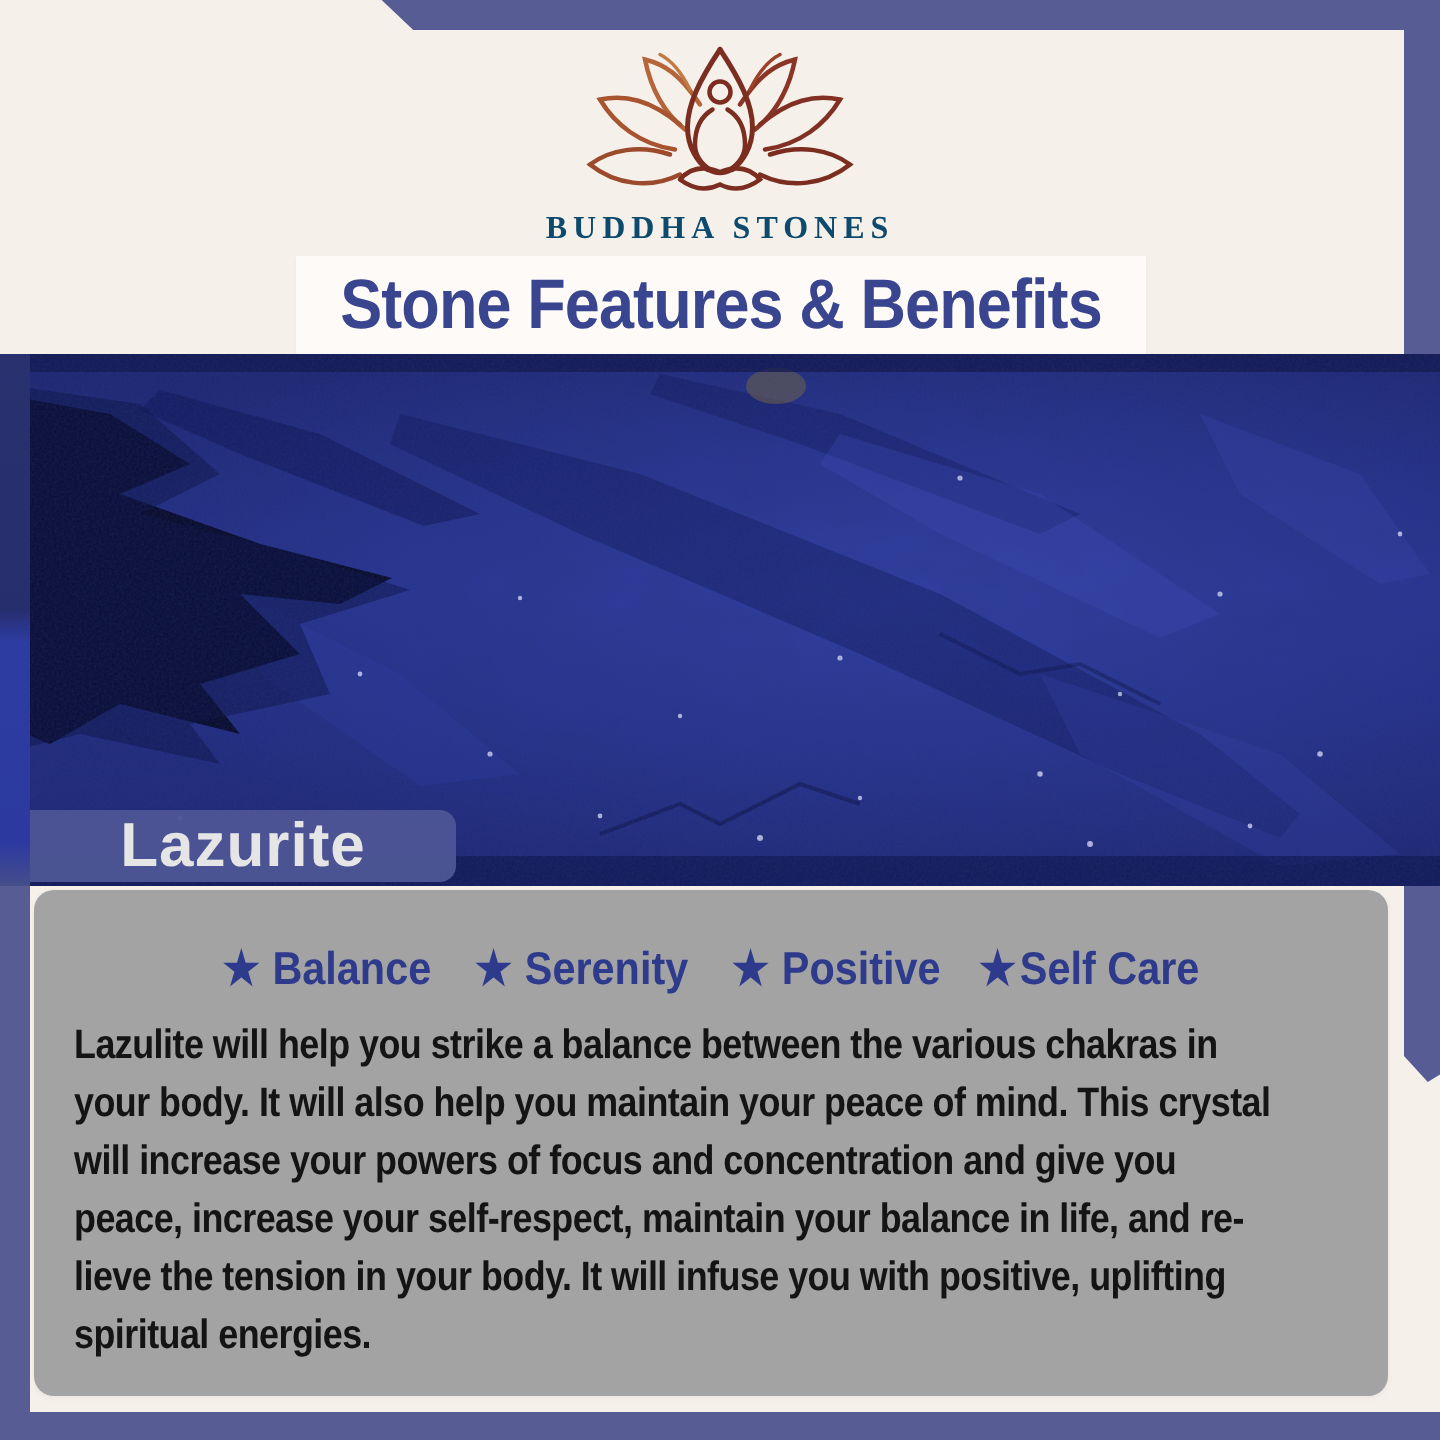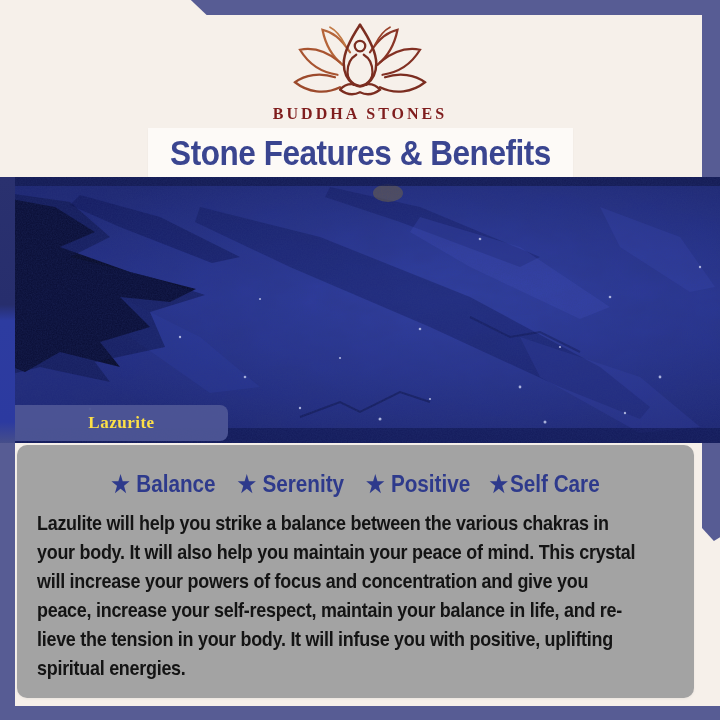--- a/index.html
+++ b/index.html
@@ -11,37 +11,37 @@
   .ribbon{position:absolute;background:#575c94;}
   .ribbon-top{left:0;top:0;width:720px;height:15px;
     clip-path:polygon(26.5% 0,100% 0,100% 100%,28.7% 100%);}
   .ribbon-right{left:702px;top:0;width:18px;height:541px;
     clip-path:polygon(0 0,100% 0,100% 99.3%,66% 100%,0 97.6%);}
   .ribbon-left{left:0;top:437px;width:15px;height:283px;}
   .ribbon-bottom{left:0;top:706px;width:720px;height:14px;}
   
   .logo{position:absolute;left:0;right:0;top:22px;text-align:center;}
   .brand-name{margin-top:1px;font-family:"Liberation Serif",serif;
-    font-size:16px;font-weight:600;letter-spacing:3px;color:#7f1d1d;}
+    font-size:16px;font-weight:600;letter-spacing:3px;color:#0c4a6e;}
   
   .title-box{position:absolute;left:148px;top:128px;width:425px;height:49px;
     background:#fdfaf7;box-shadow:0 1px 2px rgba(0,0,0,.04);}
   .title-text{width:100%;text-align:center;line-height:49px;font-size:35px;
     font-weight:bold;color:#3a4590;letter-spacing:-.5px;
     transform:scaleX(.9);transform-origin:center;}
   
   .photo{position:absolute;left:0;top:177px;width:720px;height:266px;background:#1d2776;}
   .photo svg{display:block;width:720px;height:266px;}
   .photo-left-edge{position:absolute;left:0;top:177px;width:15px;height:266px;
     background:linear-gradient(#2a316f 0%,#272e6d 48%,#2d3ca0 54%,#2c3aa0 92%,#464e8a 100%);}
   
   .stone-label{position:absolute;left:15px;top:405px;width:213px;height:36px;
     background:rgba(77,85,149,.96);border-radius:0 8px 8px 0;
     display:flex;align-items:center;justify-content:center;}
-  .stone-label span{color:#fde047;font-size:17px;font-weight:bold;letter-spacing:.5px;font-family:Liberation Serif, serif;}
+  .stone-label span{color:#e5e5e5;font-size:31px;font-weight:bold;letter-spacing:.5px;}
   
   .panel{position:absolute;left:17px;top:445px;width:677px;height:253px;
     background:#a3a3a3;border-radius:10px;box-shadow:0 1px 3px rgba(0,0,0,.05);}
   .features{margin-top:26px;height:30px;text-align:center;white-space:nowrap;
     font-size:23px;font-weight:bold;color:#2e3a8c;
     transform:scaleX(.9);transform-origin:center;}
   .feature{margin:0 9px;}
   .feature .star{margin-right:7px;}
   .feature.tight{margin-left:6px;}
   .feature.tight .star{margin-right:2px;}

